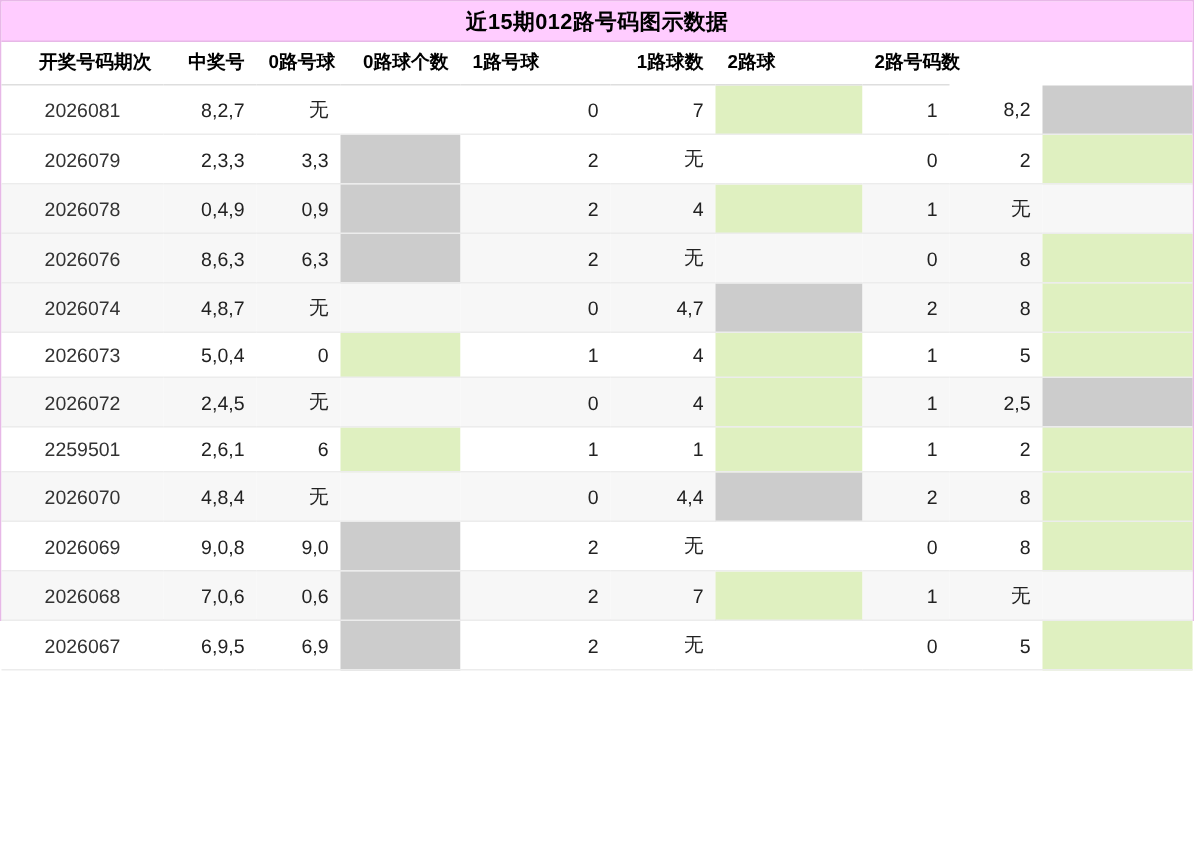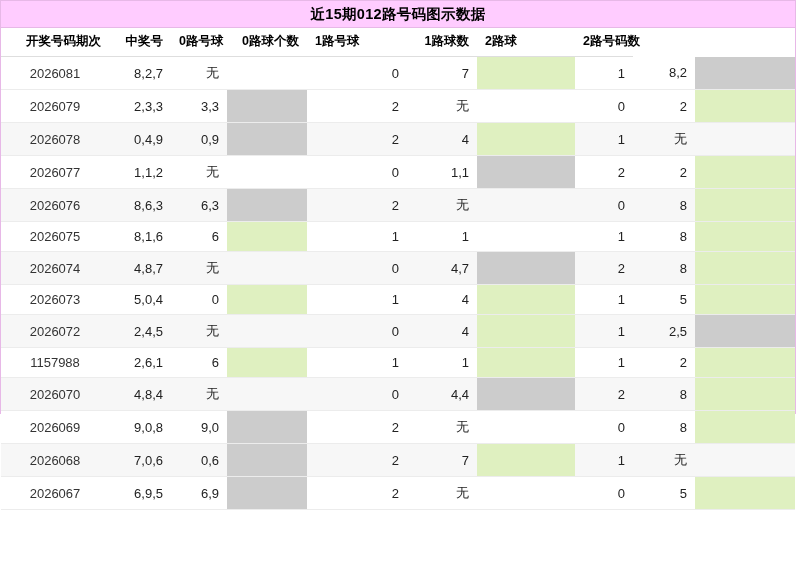--- a/index.html
+++ b/index.html
@@ -147,59 +147,33 @@
           <td class="ta-r num">0,9</td>
           <td class="ta-r num hl-gray"></td>
           <td class="ta-r num">2</td>
           <td class="ta-r num">4</td>
           <td class="ta-r num hl-green"></td>
           <td class="ta-r num">1</td>
           <td class="ta-r num">无</td>
           <td class="ta-r num"></td>
           <td class="ta-r num">0</td>
         </tr>
-        <tr class="row-norm">
-          <td class="ta-r issue">2026077</td>
-          <td class="ta-r num">1,1,2</td>
-          <td class="ta-r num">无</td>
-          <td class="ta-r num"></td>
-          <td class="ta-r num">0</td>
-          <td class="ta-r num">1,1</td>
-          <td class="ta-r num hl-gray"></td>
-          <td class="ta-r num">2</td>
-          <td class="ta-r num">2</td>
-          <td class="ta-r num hl-green"></td>
-          <td class="ta-r num">1</td>
-        </tr>
         <tr class="row-alt">
           <td class="ta-r issue">2026076</td>
           <td class="ta-r num">8,6,3</td>
           <td class="ta-r num">6,3</td>
           <td class="ta-r num hl-gray"></td>
           <td class="ta-r num">2</td>
           <td class="ta-r num">无</td>
           <td class="ta-r num"></td>
           <td class="ta-r num">0</td>
           <td class="ta-r num">8</td>
           <td class="ta-r num hl-green"></td>
           <td class="ta-r num">1</td>
         </tr>
-        <tr class="row-norm">
-          <td class="ta-r issue">2026075</td>
-          <td class="ta-r num">8,1,6</td>
-          <td class="ta-r num">6</td>
-          <td class="ta-r num hl-green"></td>
-          <td class="ta-r num">1</td>
-          <td class="ta-r num">1</td>
-          <td class="ta-r num"></td>
-          <td class="ta-r num">1</td>
-          <td class="ta-r num">8</td>
-          <td class="ta-r num hl-green"></td>
-          <td class="ta-r num">1</td>
-        </tr>
         <tr class="row-alt">
           <td class="ta-r issue">2026074</td>
           <td class="ta-r num">4,8,7</td>
           <td class="ta-r num">无</td>
           <td class="ta-r num"></td>
           <td class="ta-r num">0</td>
           <td class="ta-r num">4,7</td>
           <td class="ta-r num hl-gray"></td>
           <td class="ta-r num">2</td>
           <td class="ta-r num">8</td>
@@ -226,21 +200,21 @@
           <td class="ta-r num"></td>
           <td class="ta-r num">0</td>
           <td class="ta-r num">4</td>
           <td class="ta-r num hl-green"></td>
           <td class="ta-r num">1</td>
           <td class="ta-r num">2,5</td>
           <td class="ta-r num hl-gray"></td>
           <td class="ta-r num">2</td>
         </tr>
         <tr class="row-norm">
-          <td class="ta-r issue">1157988</td>
+          <td class="ta-r issue">2259501</td>
           <td class="ta-r num">2,6,1</td>
           <td class="ta-r num">6</td>
           <td class="ta-r num hl-green"></td>
           <td class="ta-r num">1</td>
           <td class="ta-r num">1</td>
           <td class="ta-r num hl-green"></td>
           <td class="ta-r num">1</td>
           <td class="ta-r num">2</td>
           <td class="ta-r num hl-green"></td>
           <td class="ta-r num">1</td>

